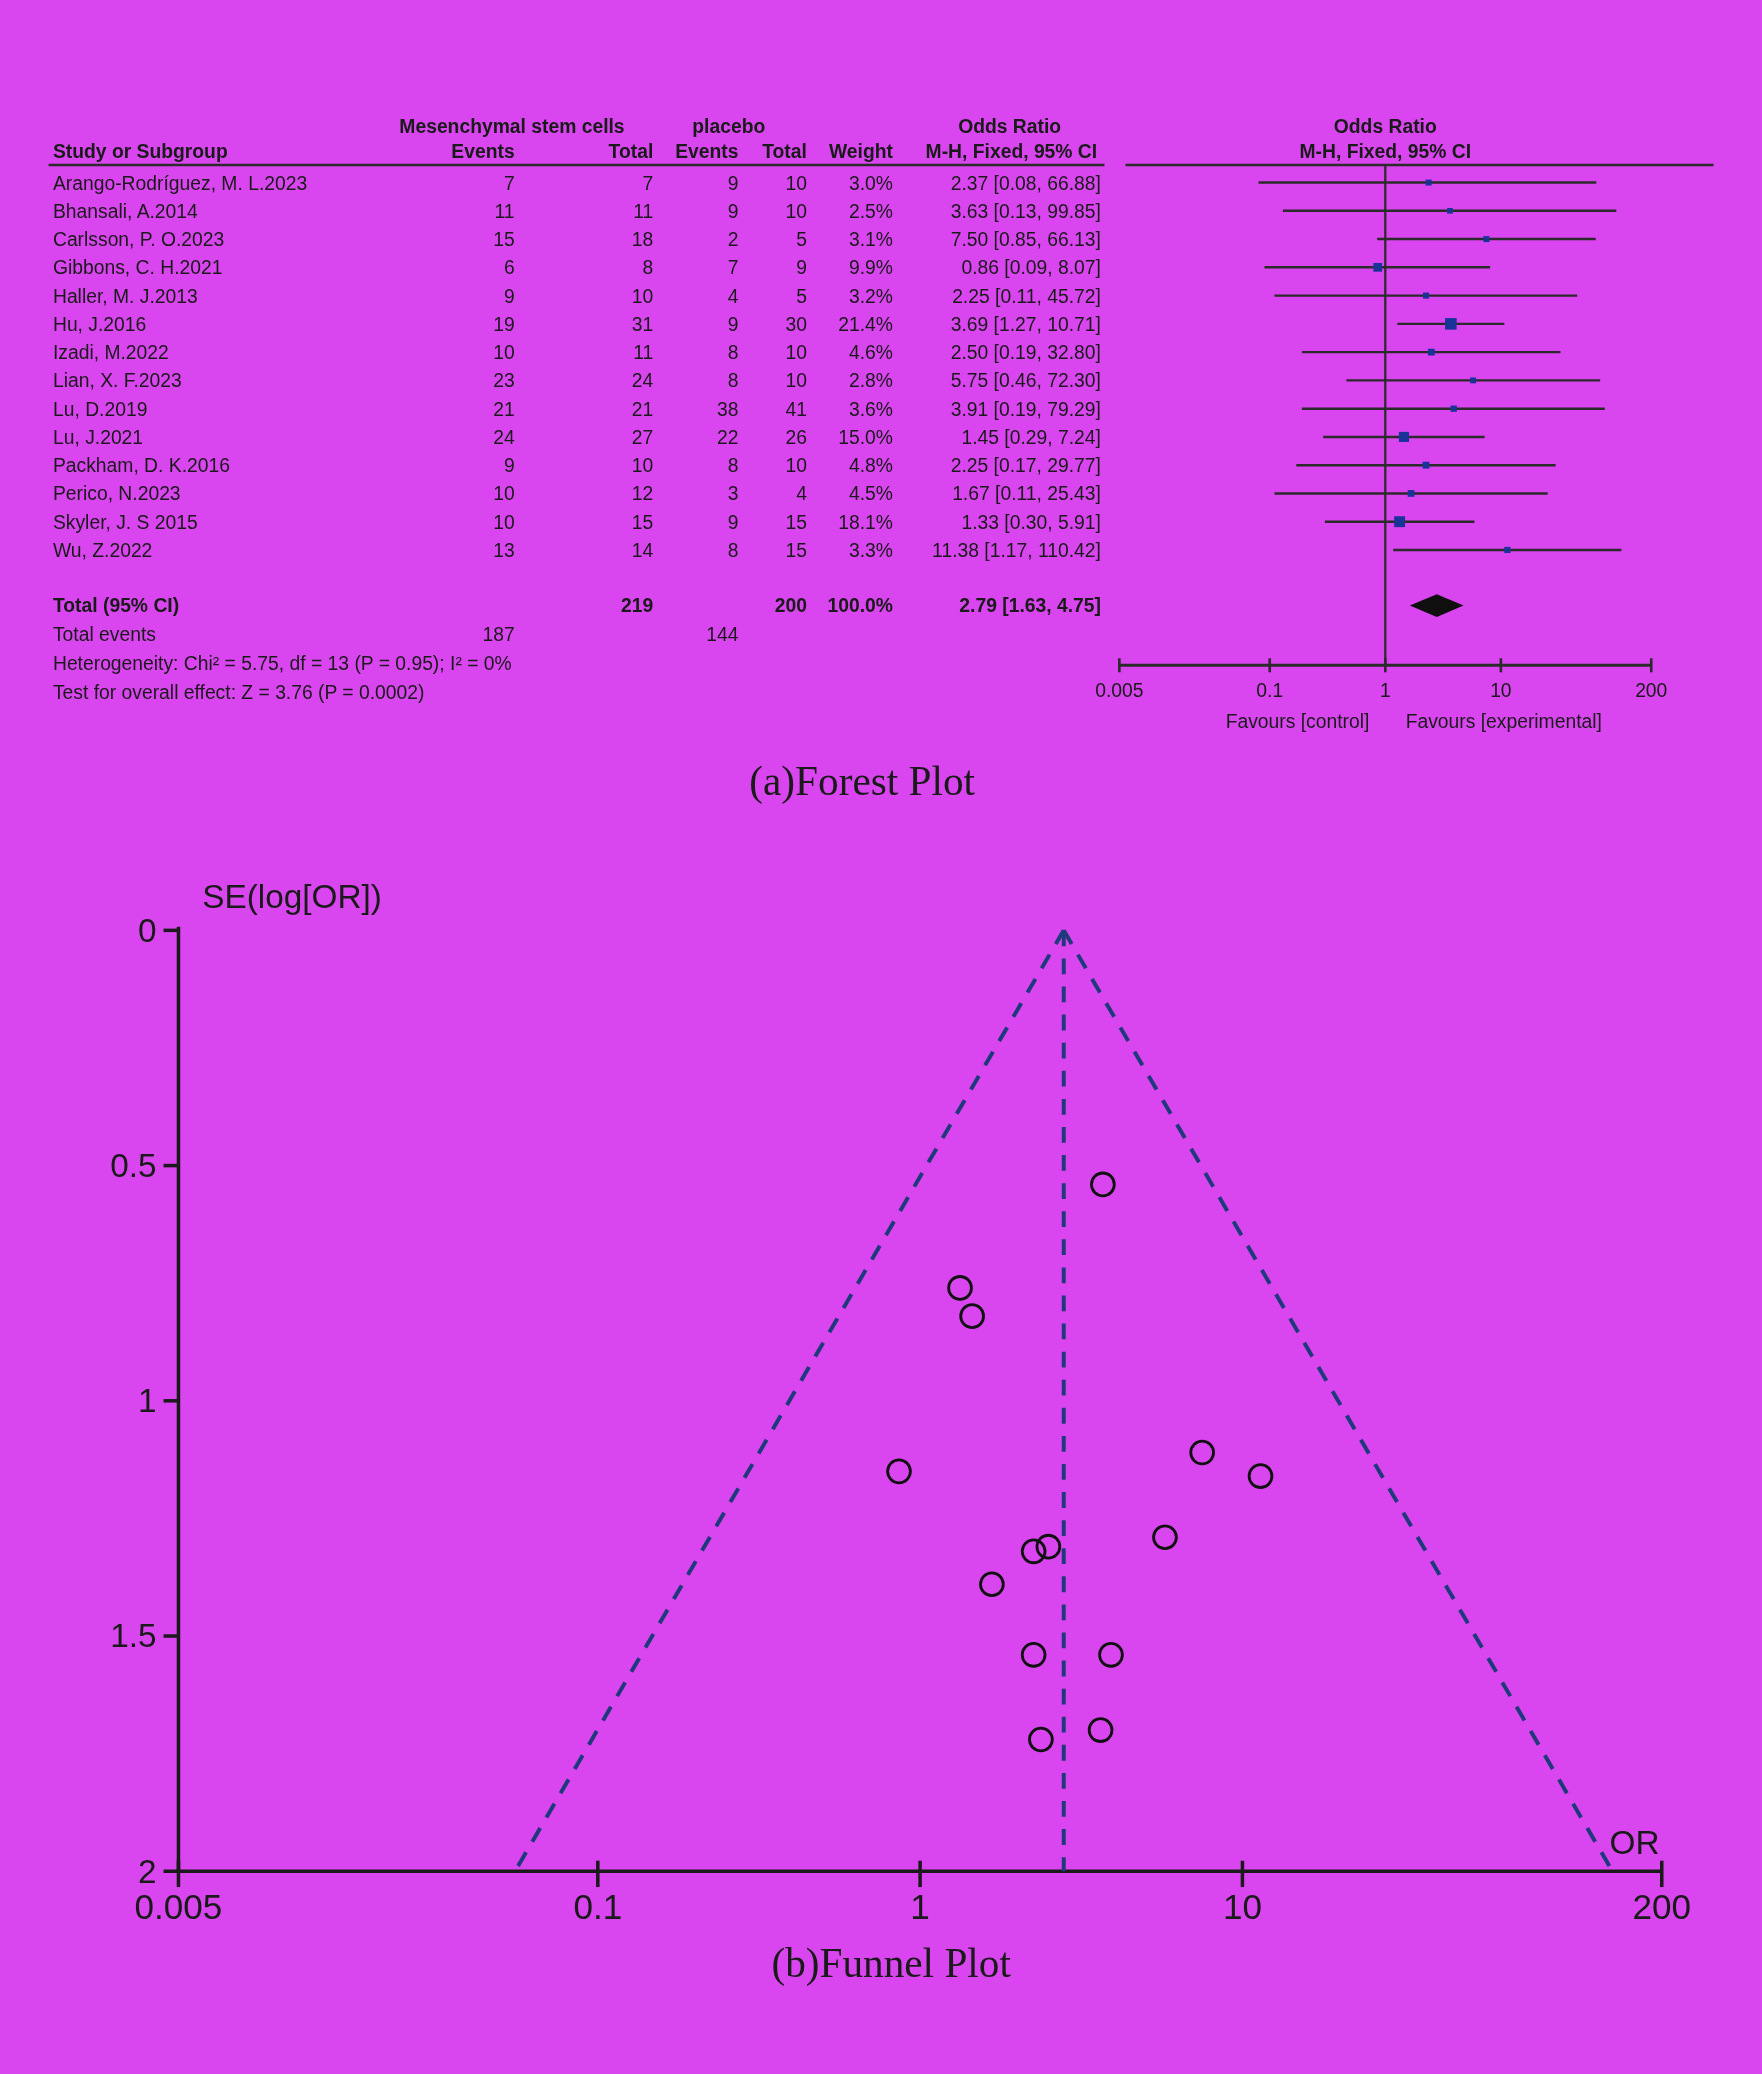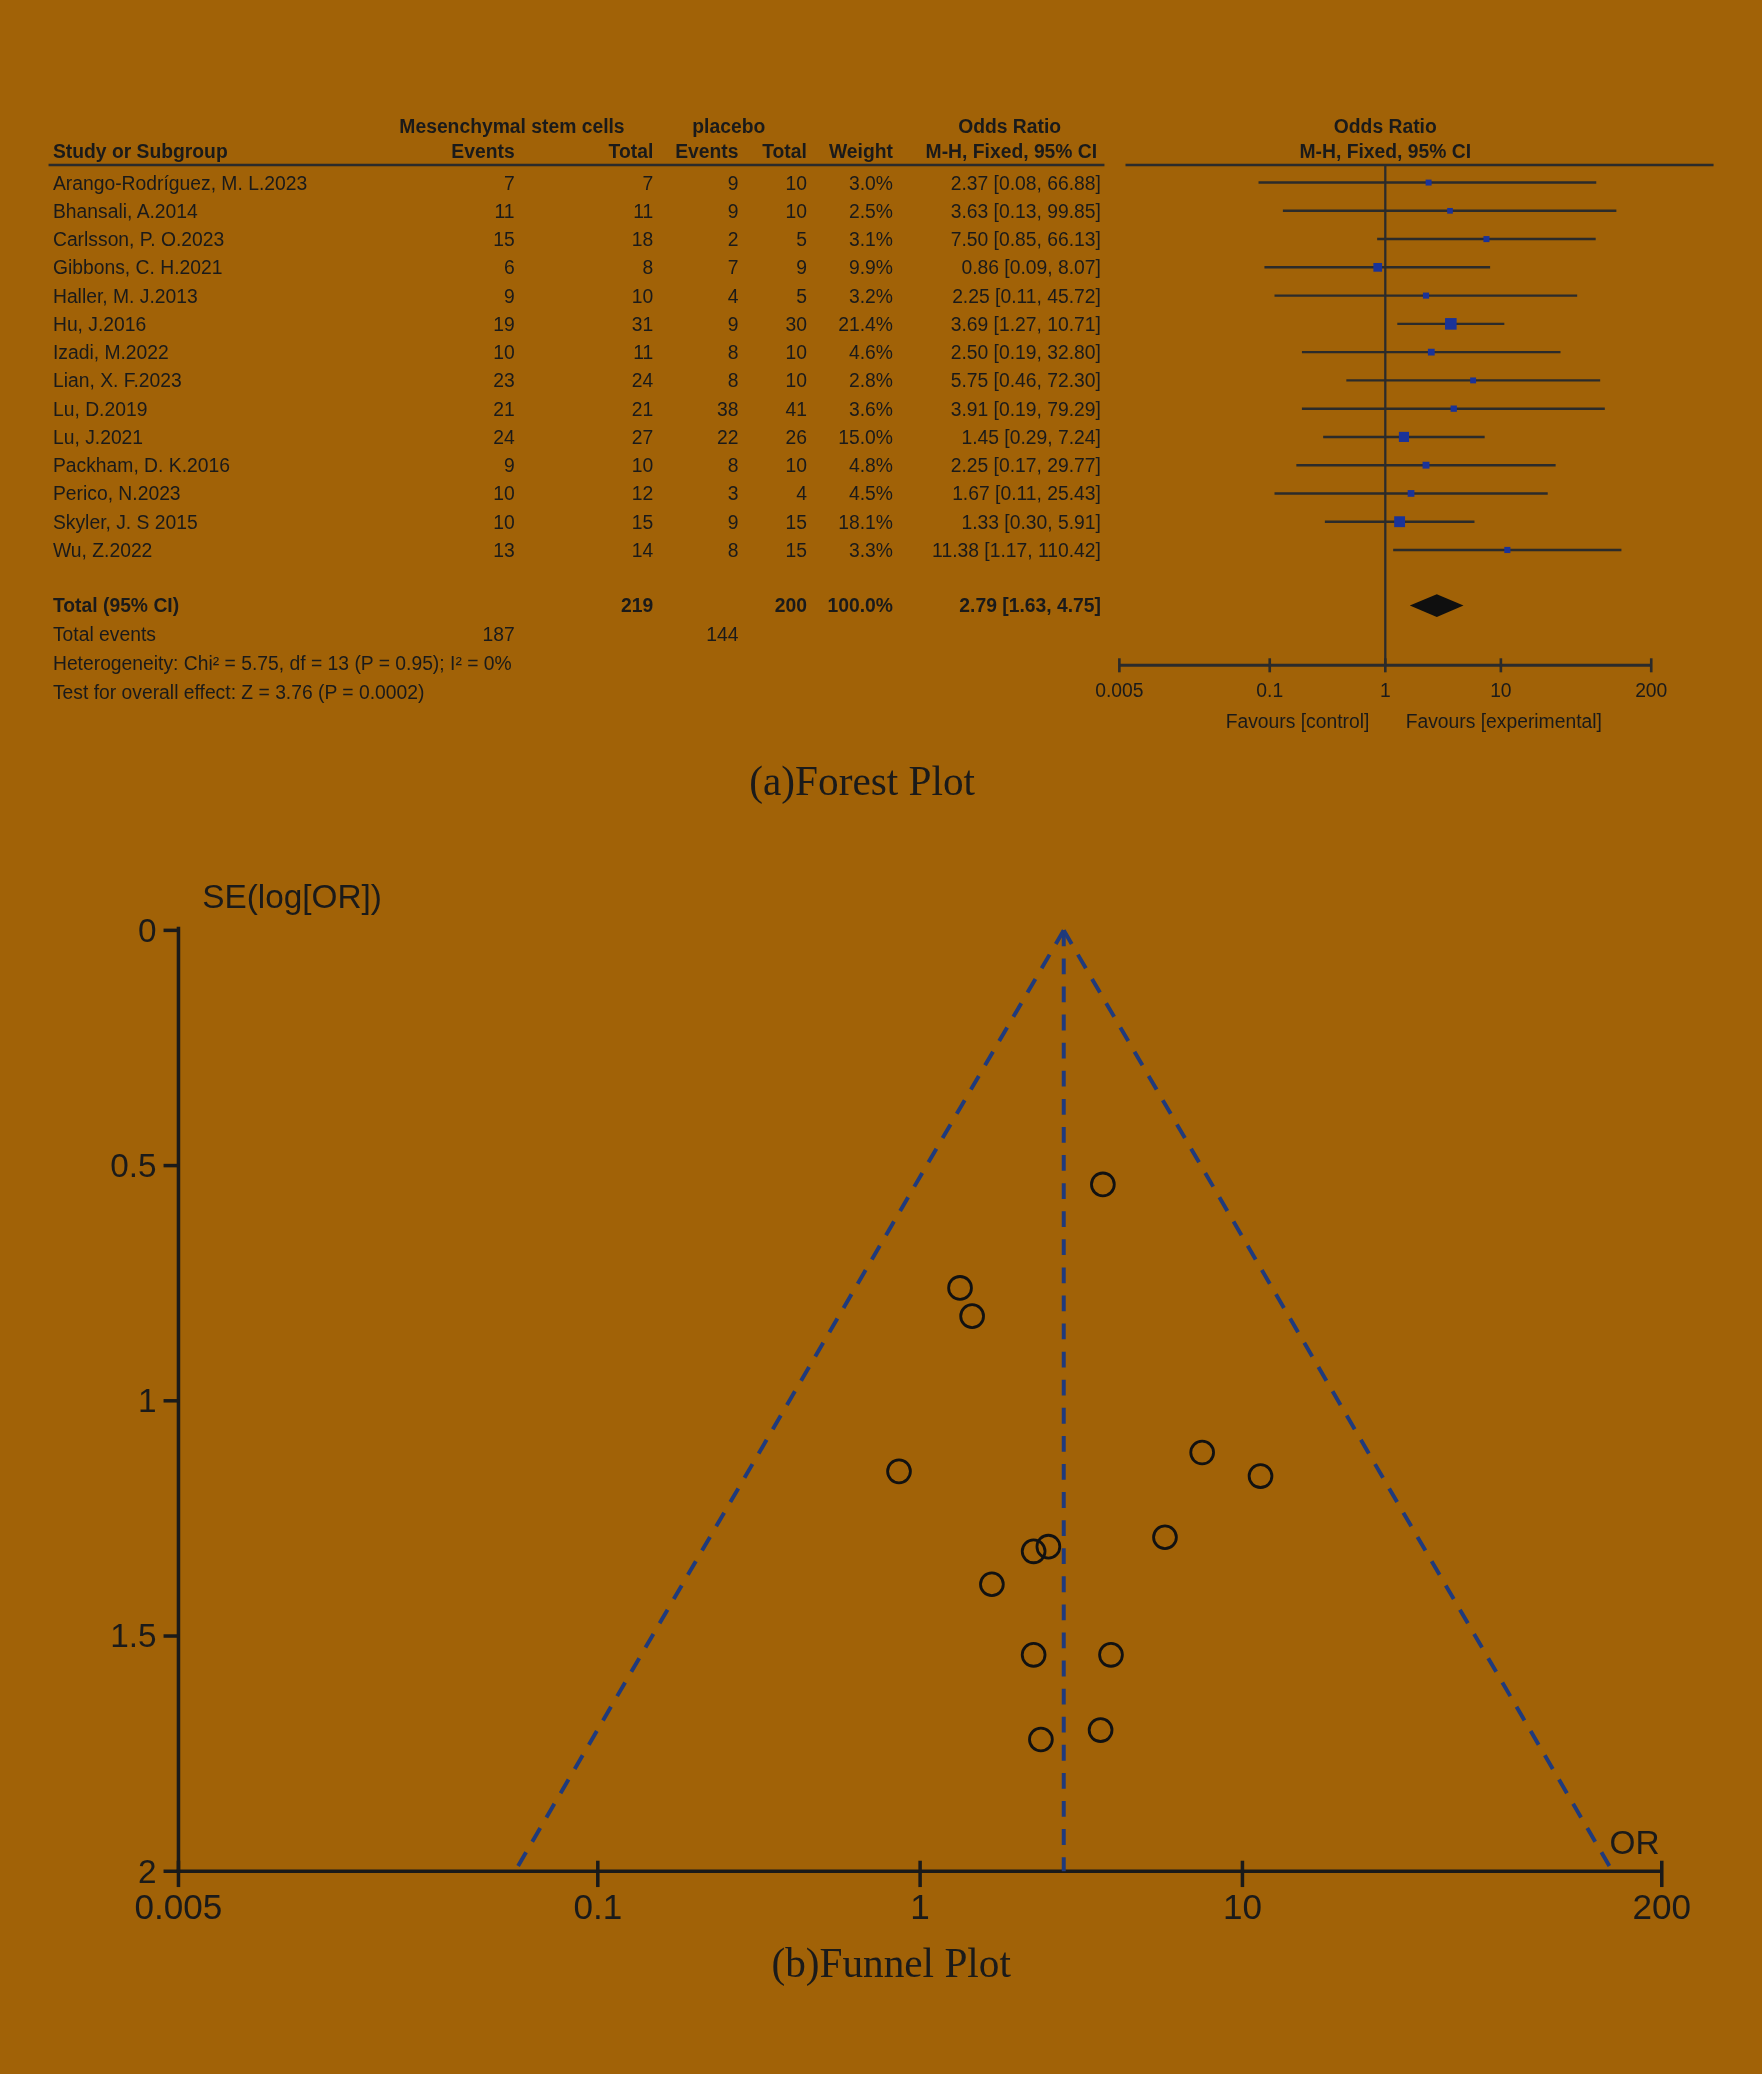--- a/index.html
+++ b/index.html
@@ -1,16 +1,16 @@
 <!DOCTYPE html>
 <html style="font-size:14px"><head>
 <meta charset="utf-8">
 <style>
   html,body{margin:0;padding:0;background:#ffffff;}
-  .page{position:relative;width:1763px;height:2074px;background:#a16207;overflow:hidden;}
+  .page{position:relative;width:1763px;height:2074px;background:#d946ef;overflow:hidden;}
   svg{display:block;}
   text{fill:#1a1a1a;}
   .t{font-family:"Liberation Sans",sans-serif;font-size:22px;}
   .b{font-weight:bold;}
   .big{font-family:"Liberation Sans",sans-serif;font-size:38px;}
   .xbig{font-family:"Liberation Sans",sans-serif;font-size:40px;}
   .cap{font-family:"Liberation Serif",serif;font-size:47px;}
   .ln1{stroke:#2b2b2b;stroke-width:2.6;}
   .ln2{stroke:#2b2b2b;stroke-width:3;}
   .ax{stroke:#1a1a1a;stroke-width:4;}

